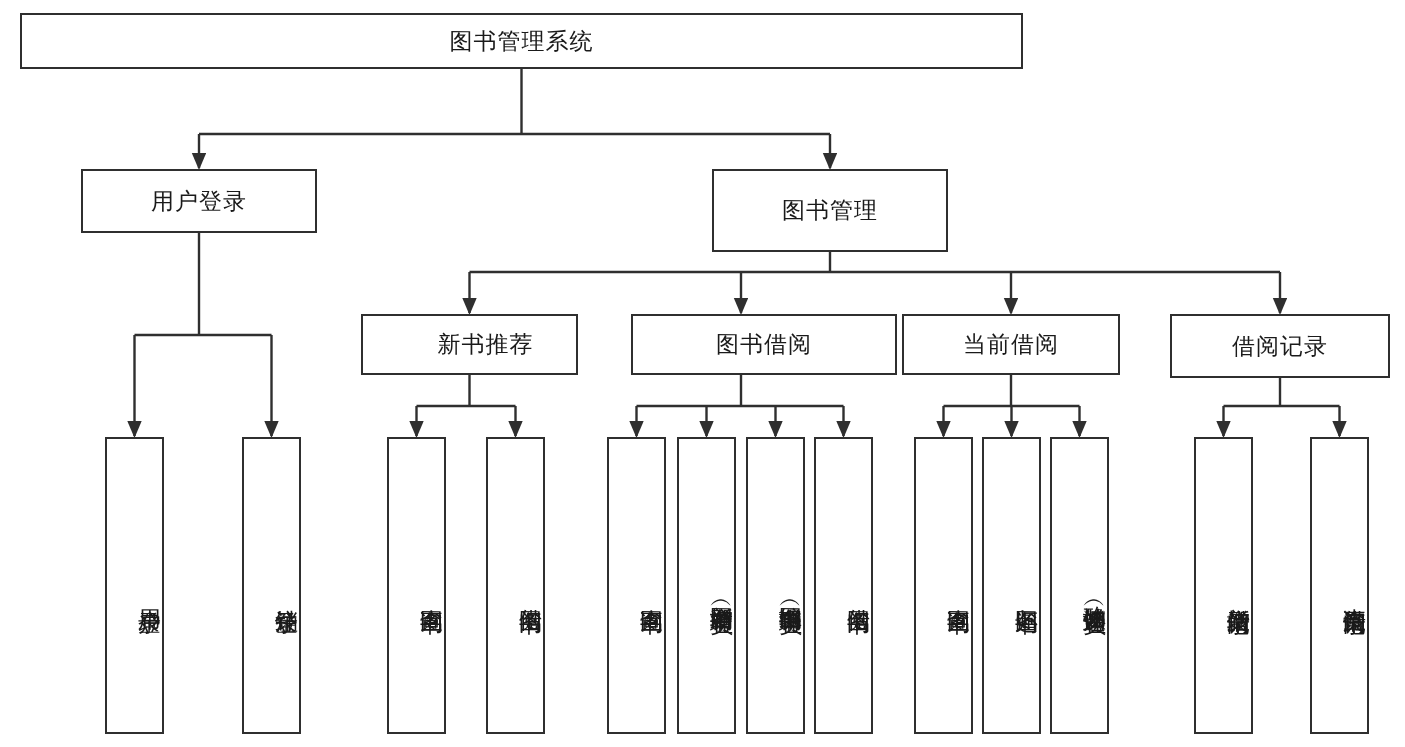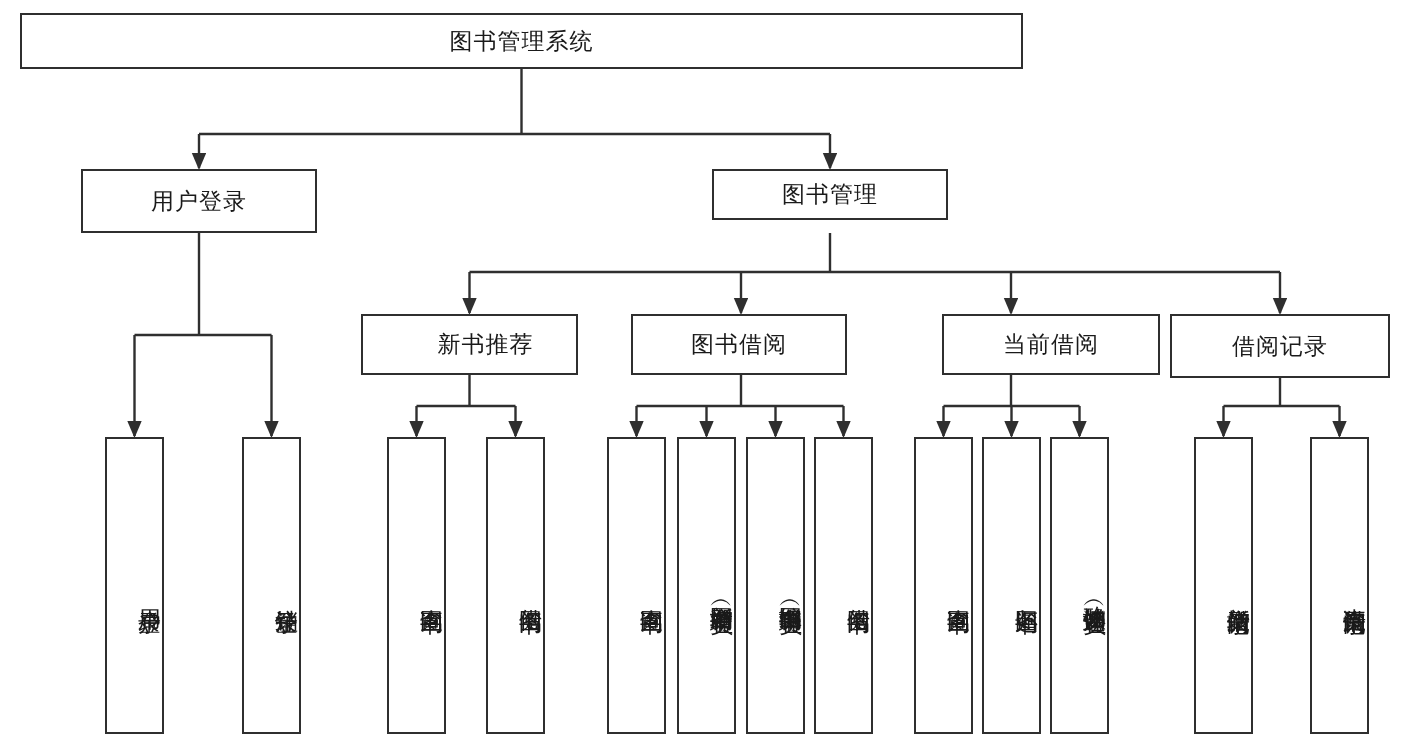--- a/index.html
+++ b/index.html
@@ -111,30 +111,30 @@
       <line x1="1339.5" y1="406" x2="1339.5" y2="436" stroke="#2f2f2f" stroke-width="2.4" marker-end="url(#arrow)"></line>
     </svg>
 
   <div id="nodes-layer">
       <div class="node node-h" style="left: 20px; top: 13px; width: 1003px; height: 56px; border-color: rgb(47, 47, 47); background: rgb(255, 255, 255); color: rgb(26, 26, 26);">
         <span>图书管理系统</span>
       </div>
       <div class="node node-h" style="left: 81px; top: 169px; width: 236px; height: 64px; border-color: rgb(47, 47, 47); background: rgb(255, 255, 255); color: rgb(26, 26, 26);">
         <span>用户登录</span>
       </div>
-      <div class="node node-h" style="left: 712px; top: 169px; width: 236px; height: 51px; border-color: rgb(47, 47, 47); background: rgb(255, 255, 255); color: rgb(26, 26, 26);">
+      <div class="node node-h" style="left: 712px; top: 169px; width: 236px; height: 83px; border-color: rgb(47, 47, 47); background: rgb(255, 255, 255); color: rgb(26, 26, 26);">
         <span>图书管理</span>
       </div>
       <div class="node node-h" style="left: 361px; top: 314px; width: 217px; height: 61px; border-color: rgb(47, 47, 47); background: rgb(255, 255, 255); color: rgb(26, 26, 26); padding-left: 32px;">
         <span>新书推荐</span>
       </div>
-      <div class="node node-h" style="left: 631px; top: 314px; width: 216px; height: 61px; border-color: rgb(47, 47, 47); background: rgb(255, 255, 255); color: rgb(26, 26, 26);">
+      <div class="node node-h" style="left: 631px; top: 314px; width: 266px; height: 61px; border-color: rgb(47, 47, 47); background: rgb(255, 255, 255); color: rgb(26, 26, 26);">
         <span>图书借阅</span>
       </div>
-      <div class="node node-h" style="left: 902px; top: 314px; width: 218px; height: 61px; border-color: rgb(47, 47, 47); background: rgb(255, 255, 255); color: rgb(26, 26, 26); margin-left: 40px;">
+      <div class="node node-h" style="left: 902px; top: 314px; width: 218px; height: 61px; border-color: rgb(47, 47, 47); background: rgb(255, 255, 255); color: rgb(26, 26, 26);">
         <span>当前借阅</span>
       </div>
       <div class="node node-h" style="left: 1170px; top: 314px; width: 220px; height: 64px; border-color: rgb(47, 47, 47); background: rgb(255, 255, 255); color: rgb(26, 26, 26);">
         <span>借阅记录</span>
       </div>
       <div class="node node-v" style="left: 105px; top: 437px; width: 59px; height: 297px; border-color: rgb(47, 47, 47); background: rgb(255, 255, 255); color: rgb(26, 26, 26);">
         <span>用户登录</span>
       </div>
       <div class="node node-v" style="left: 242px; top: 437px; width: 59px; height: 297px; border-color: rgb(47, 47, 47); background: rgb(255, 255, 255); color: rgb(26, 26, 26);">
         <span>注销登录</span>

